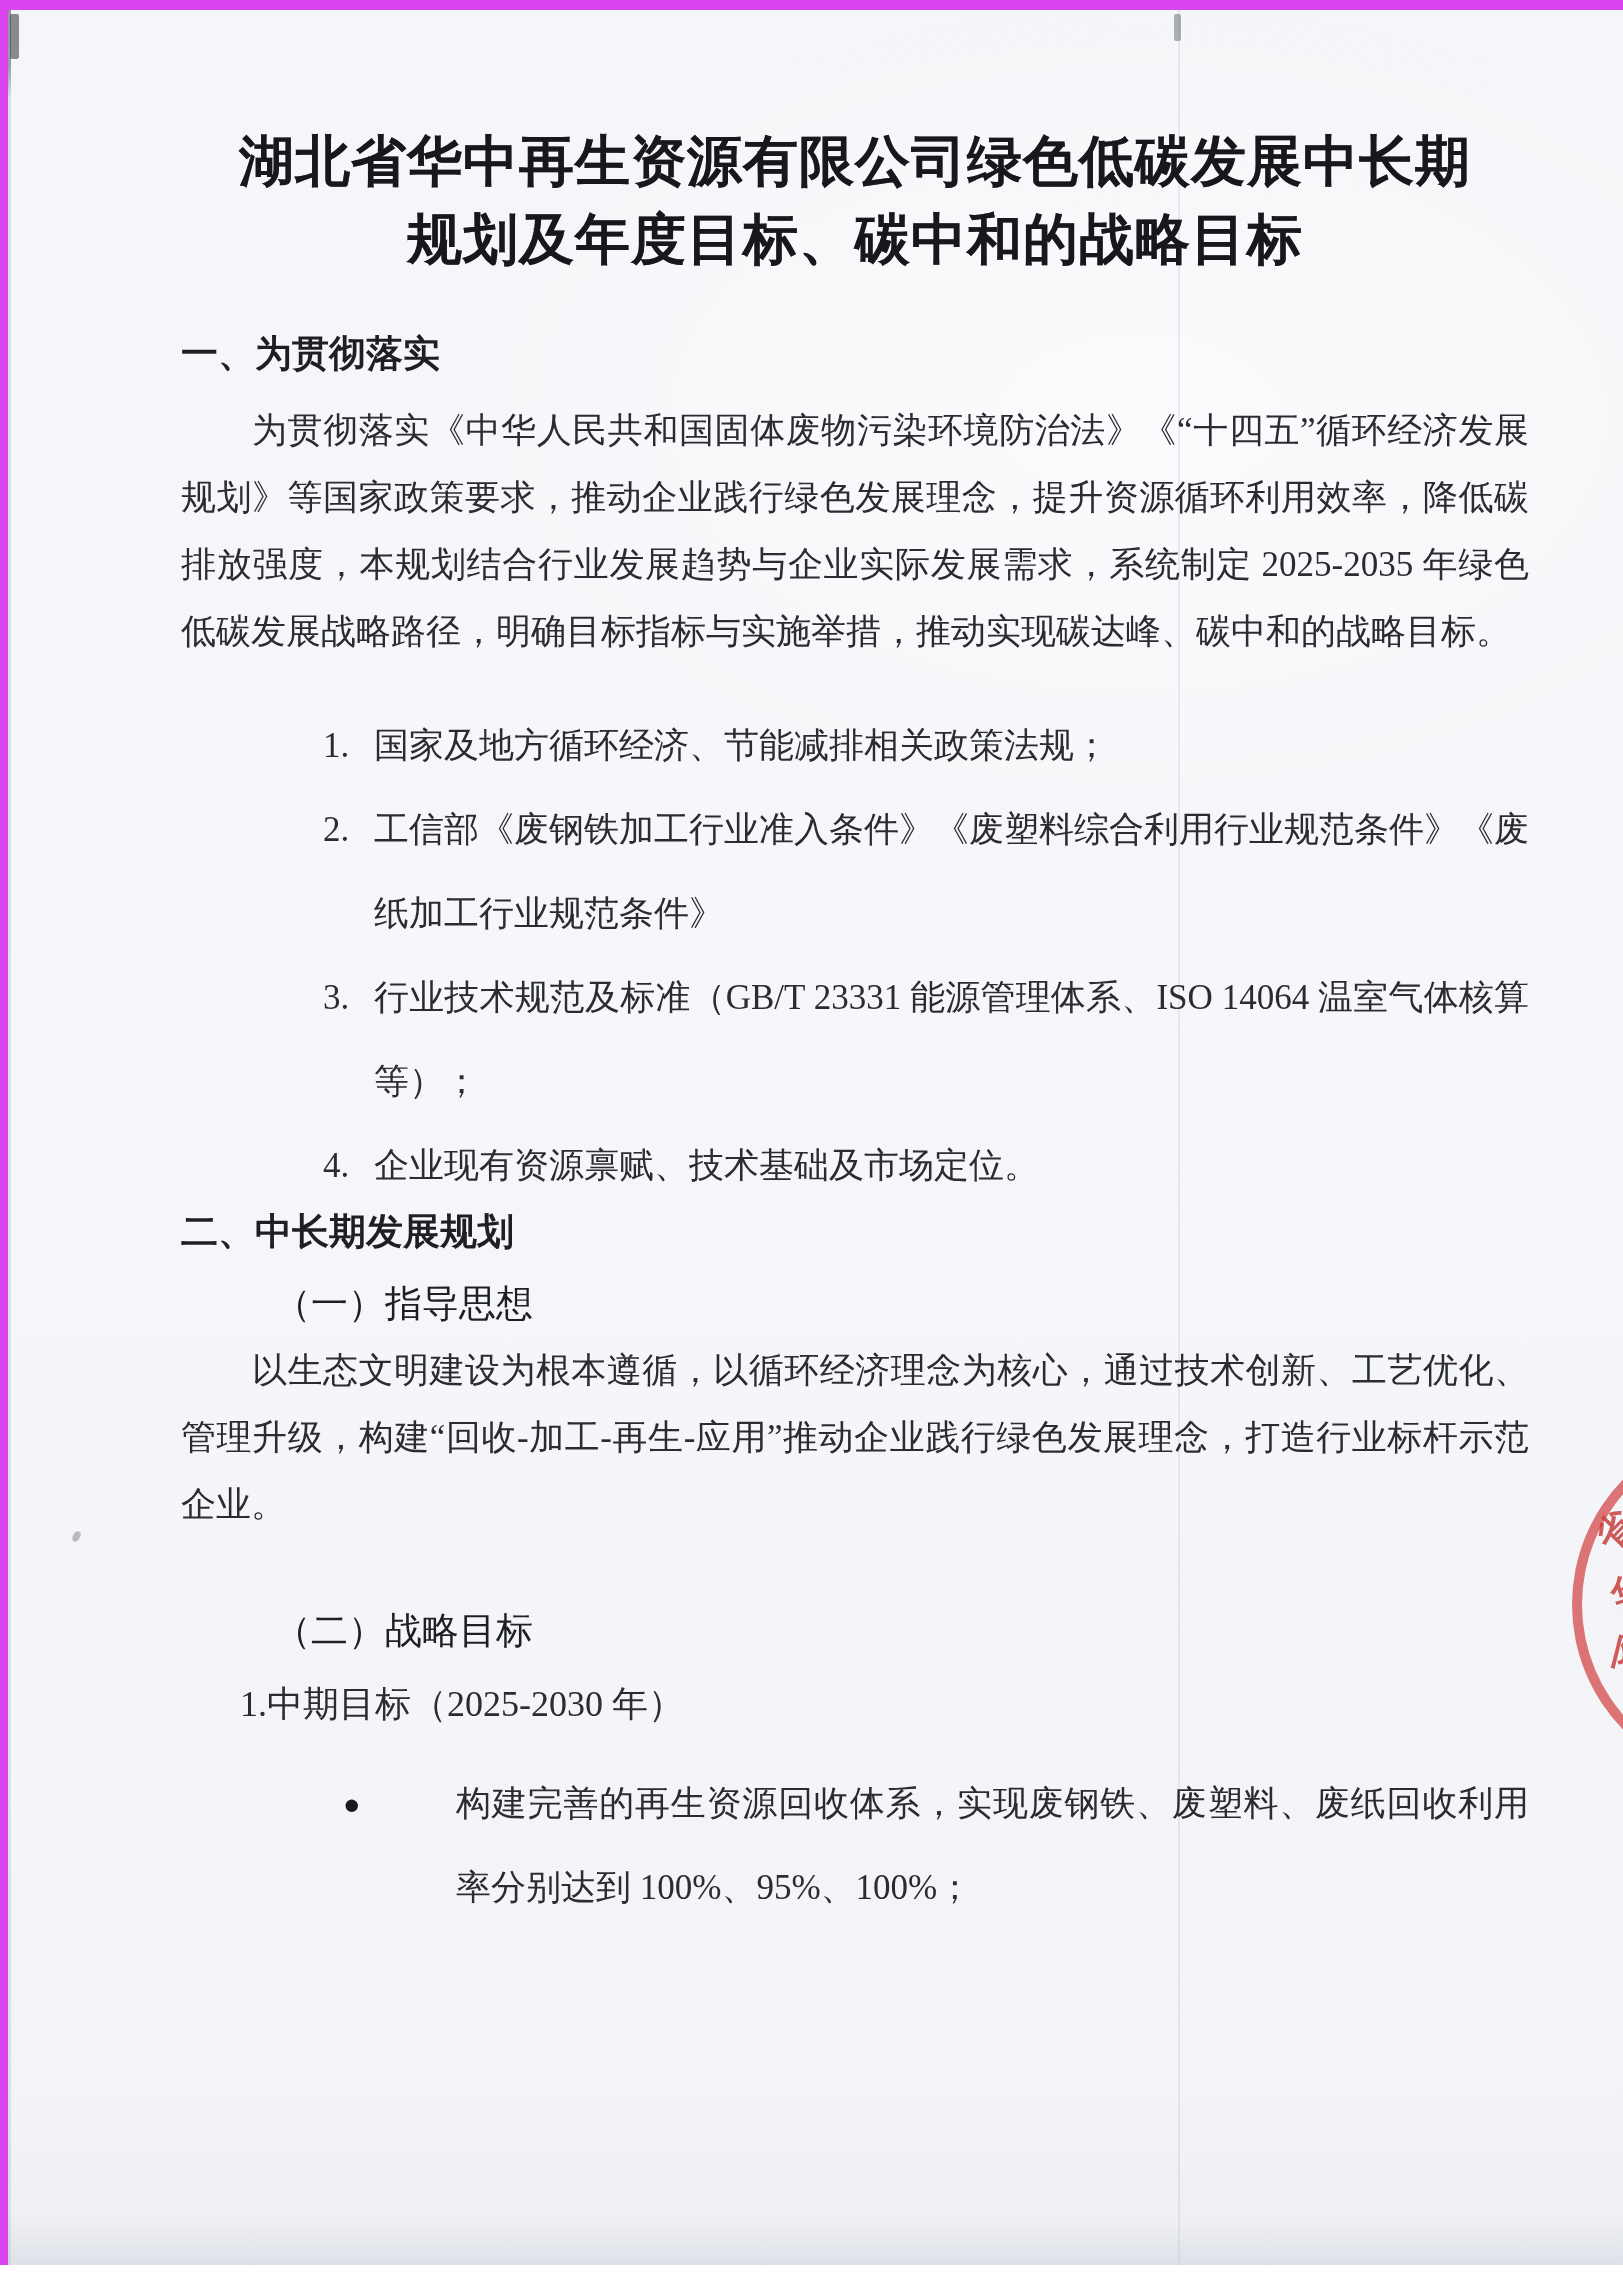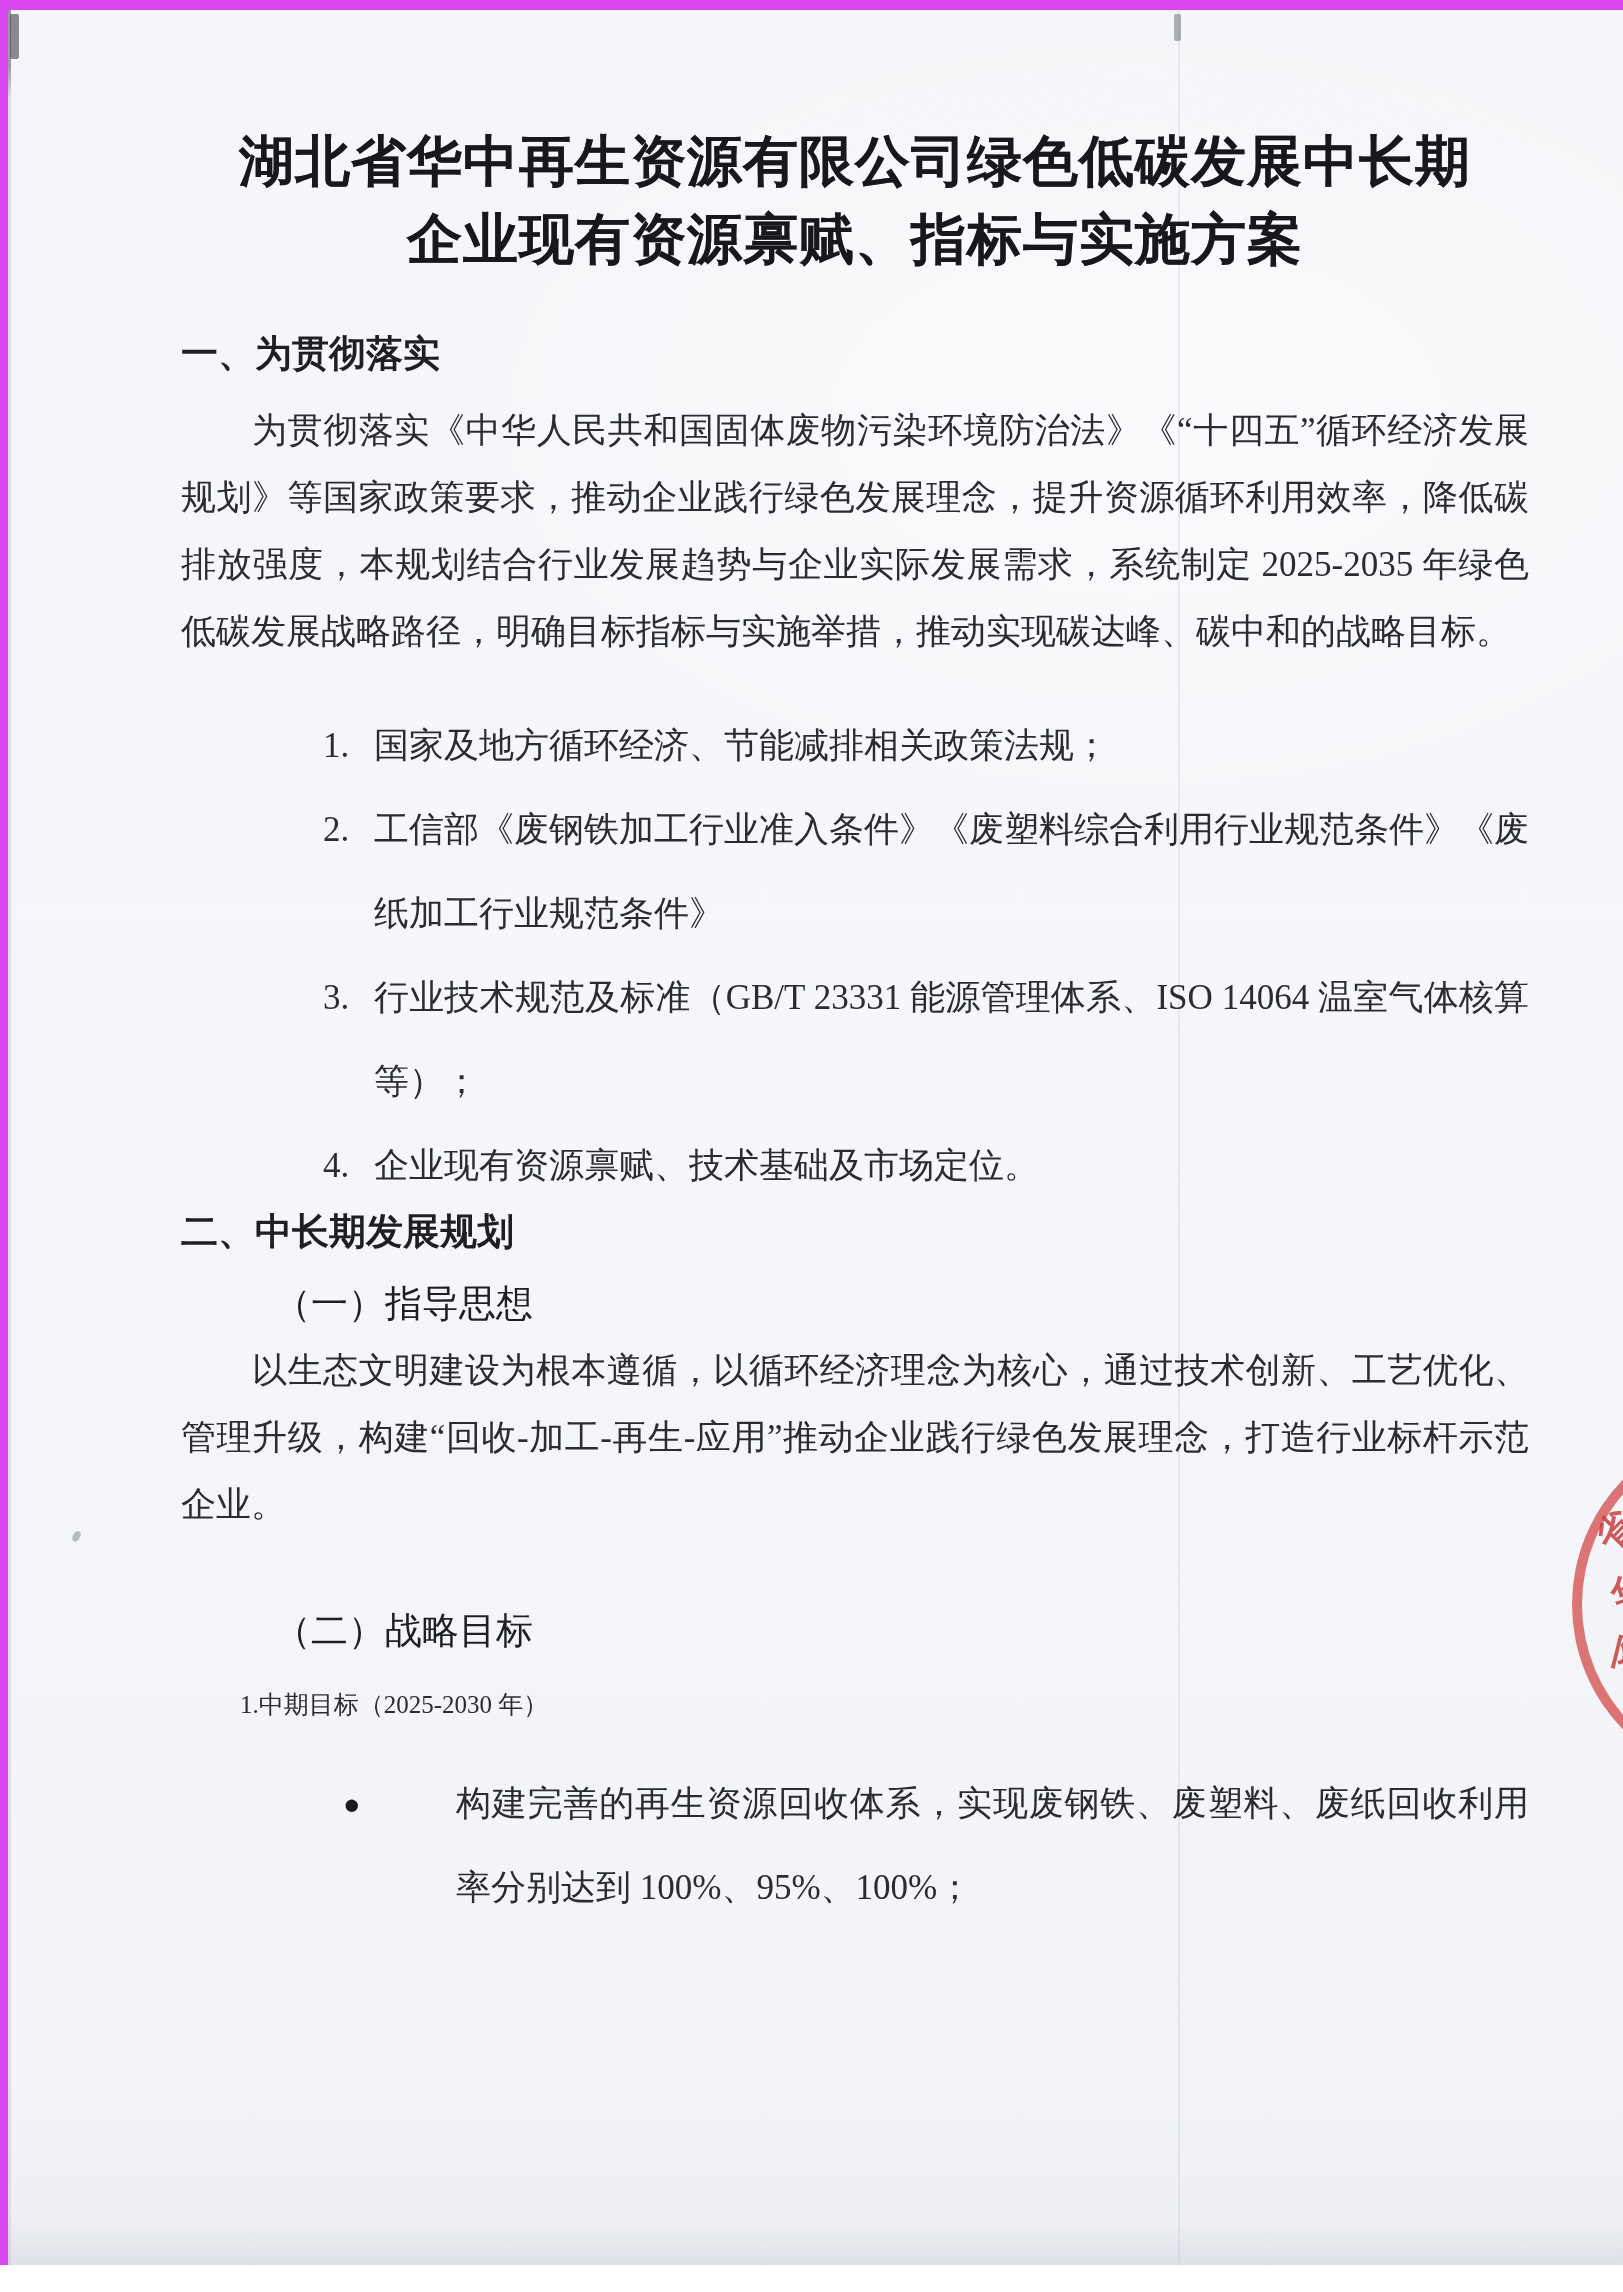--- a/index.html
+++ b/index.html
@@ -69,21 +69,21 @@
     text-indent:71px;color:#2a2c32;
   }
   .para.second{margin-top:9.8px;}
 
   .law-list{margin-top:39px;font-size:35px;line-height:84px;color:#2a2c32;}
   .law-item{display:flex;align-items:flex-start;padding-left:142px;}
   .law-num{flex:0 0 51px;}
   .law-text{flex:1 1 auto;text-align:justify;}
 
   .goal-item-heading{
-    margin-top:21.6px;padding-left:59px;font-size:25px;line-height:59px;color:#2a2c32;
+    margin-top:21.6px;padding-left:59px;font-size:36px;line-height:59px;color:#2a2c32;
   }
   .bullet-row{display:flex;align-items:flex-start;margin-top:27.4px;padding-left:162px;
     font-size:35px;line-height:84px;color:#2a2c32;}
   .bullet-marker{flex:0 0 113px;font-size:29px;color:#191a1e;}
   .bullet-text{flex:1 1 auto;text-align:justify;}
 
   
   .stamp{
     position:absolute;left:1572px;top:1426px;width:337px;height:337px;
     border:10.8px solid rgba(212,78,78,.78);border-radius:50%;
@@ -108,21 +108,21 @@
   <div class="fold-dash"></div>
   <div class="corner-dash"></div>
   <div class="ink-speck"></div>
   <div class="bottom-shadow"></div>
   <div class="bottom-strip"></div>
 
   <div class="content">
 
     <div class="title-block">
       <div class="title-line">湖北省华中再生资源有限公司绿色低碳发展中长期</div>
-      <div class="title-line">企业现有资源禀赋、指标与实施方案</div>
+      <div class="title-line">规划及年度目标、碳中和的战略目标</div>
     </div>
 
     <div class="h-major">一、为贯彻落实</div>
 
     <div class="para">为贯彻落实《中华人民共和国固体废物污染环境防治法》《“十四五”循环经济发展规划》等国家政策要求，推动企业践行绿色发展理念，提升资源循环利用效率，降低碳排放强度，本规划结合行业发展趋势与企业实际发展需求，系统制定 2025-2035 年绿色低碳发展战略路径，明确目标指标与实施举措，推动实现碳达峰、碳中和的战略目标。</div>
 
 
     <div class="law-list">
       <div class="law-item">
         <span class="law-num">1.</span>

